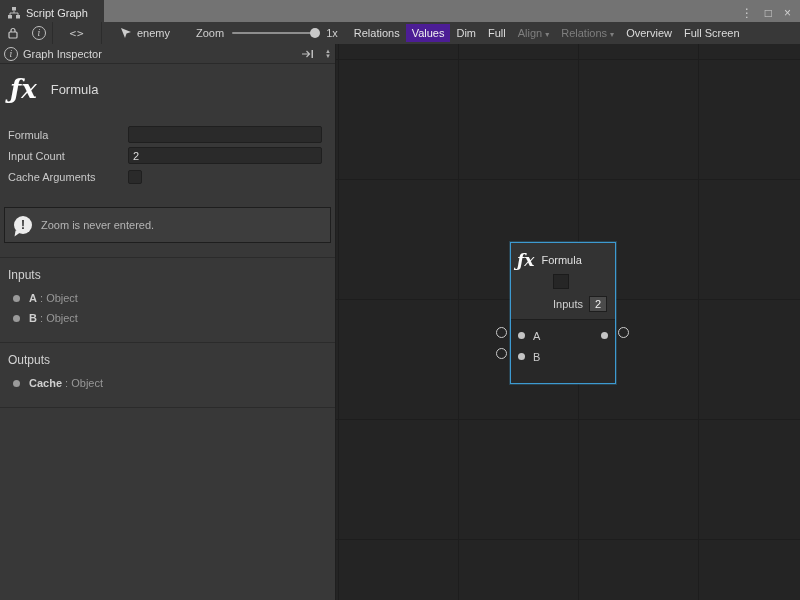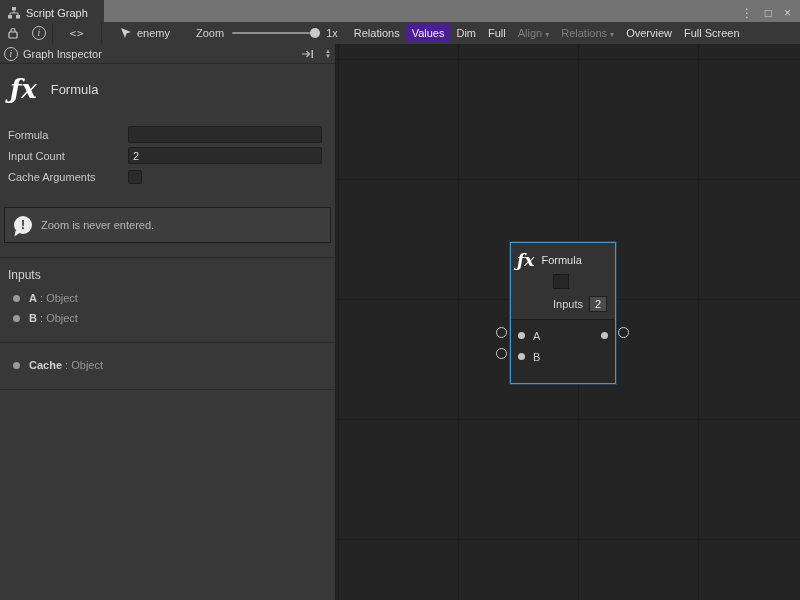--- a/index.html
+++ b/index.html
@@ -208,20 +208,21 @@
       <span class="port-dot"></span>
       <span><span class="pname">A</span><span class="ptype">Object</span></span>
     </div>
     <div class="port-row">
       <span class="port-dot"></span>
       <span><span class="pname">B</span><span class="ptype">Object</span></span>
     </div>
   </div>
 
   <div class="section last">
+    <div class="section-title">Outputs</div>
     <div class="port-row">
       <span class="port-dot"></span>
       <span><span class="pname">Cache</span><span class="ptype">Object</span></span>
     </div>
   </div>
 </div>
 
 <div class="canvas">
 
   <div class="node">

